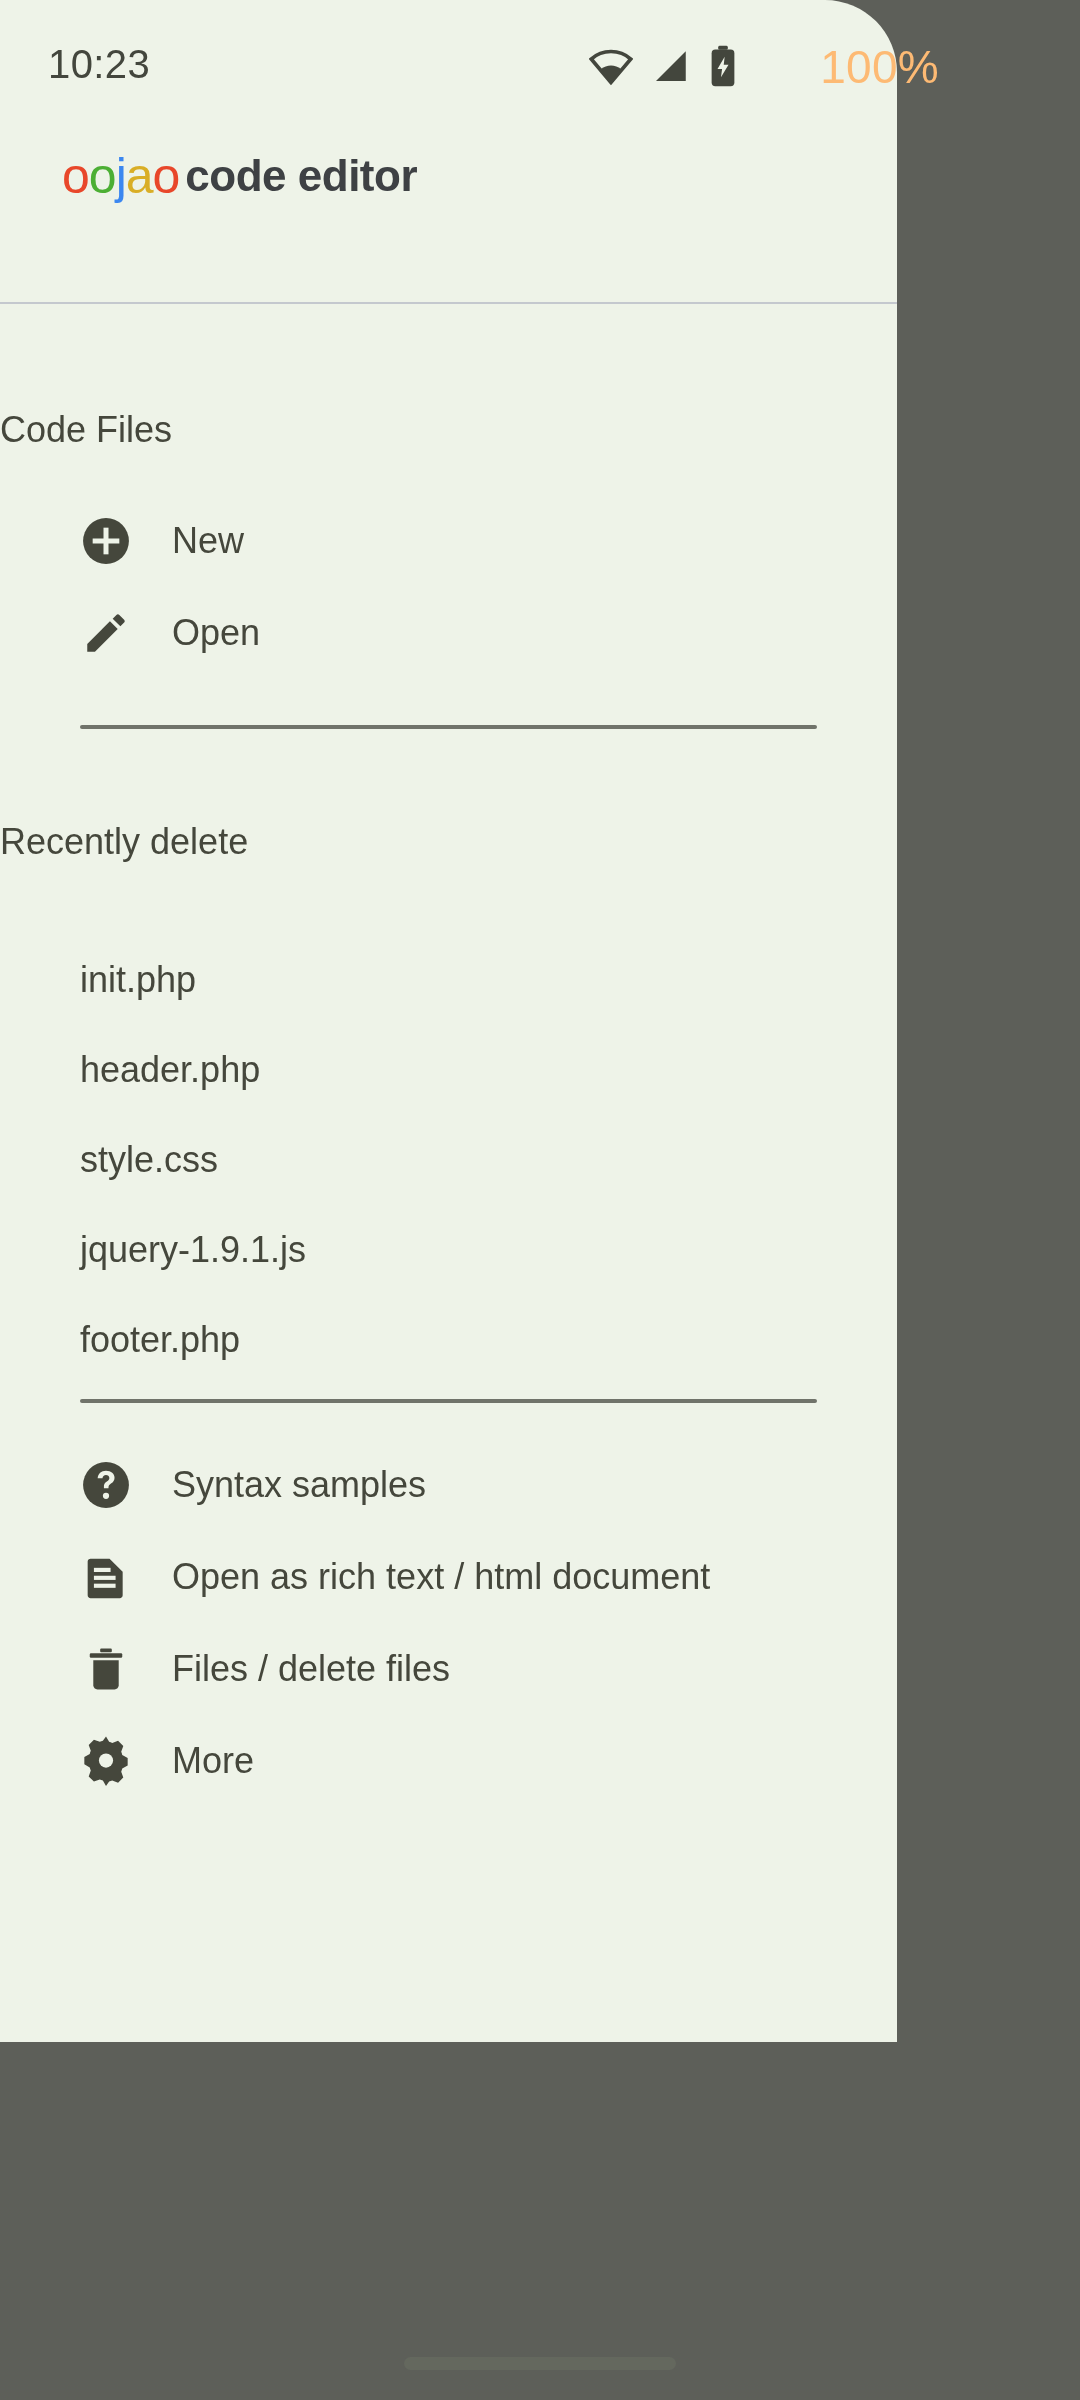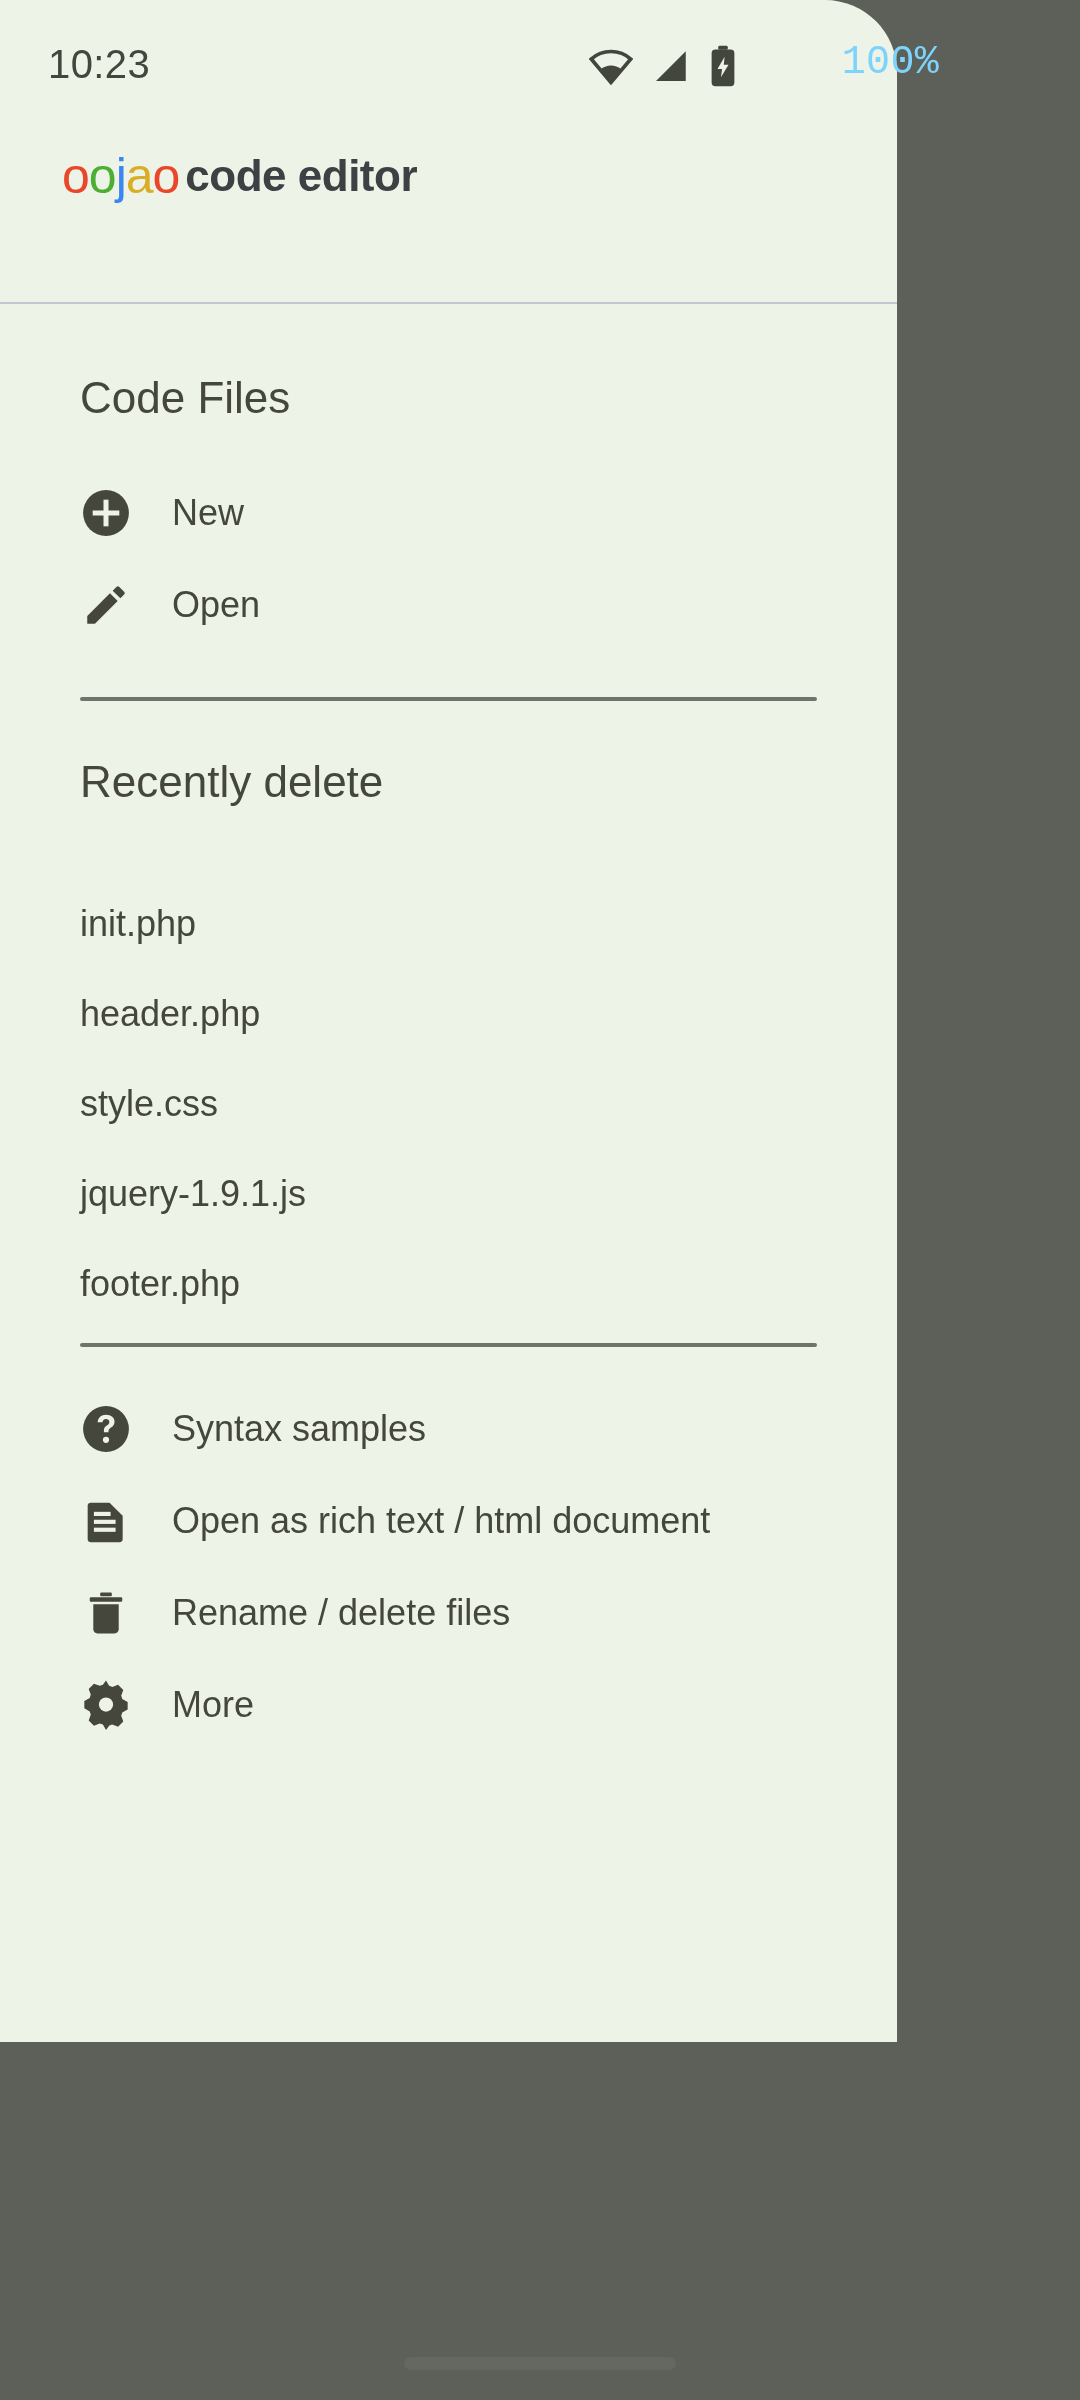--- a/index.html
+++ b/index.html
@@ -26,21 +26,21 @@
     position:absolute; left:48px; top:42px;
     font-size:40px; font-weight:400; color:#43463D;
     letter-spacing:0.4px;
   }
   .sb-icons {
     position:absolute; right:0px; top:44px;
     display:flex; align-items:center; gap:16px;
   }
   .sb-battpct {
     position:absolute; right:28px; top:40px;
-    font-size:40px; color:#7dd3fc; letter-spacing:0.3px;font-family:Liberation Mono, monospace;
+    font-size:46px; color:#fdba74; letter-spacing:0.3px;
   }
 
   
   .drawer {
     position:absolute; left:0; top:0;
     width:897px; height:2042px;
     background:#EEF3E8;
     border-top-right-radius:72px;
     overflow:hidden;
     z-index:20;
@@ -75,22 +75,22 @@
     position:absolute; left:0; top:302px; width:897px; height:2px;
     background:#C4C8CE;
   }
 
   
   .drawer-body {
     position:absolute; left:0; top:303px; width:897px;
   }
 
   .section-title {
-    font-size:44px; color:#45473C; font-weight:400;
-    padding-left:80px;
+    font-size:36px; color:#45473C; font-weight:400;
+    margin-top:36px;
   }
 
   .menu-row {
     display:flex; align-items:center;
     height:92px;
     padding-left:80px;
   }
   .menu-ico {
     width:52px; height:52px;
     display:flex; align-items:center; justify-content:center;
@@ -222,21 +222,21 @@
       </div>
 
       <div class="menu-row">
         <span class="menu-ico">
           <svg width="50" height="50" viewBox="0 0 24 24">
             <rect x="9.2" y="2.2" width="5.6" height="1.8" rx="0.5" fill="#45473C"></rect>
             <rect x="4.2" y="4.4" width="15.6" height="2.2" rx="0.6" fill="#45473C"></rect>
             <path d="M5.9 7.8h12.2v12.0c0 1.1-0.9 2.0-2.0 2.0H7.9c-1.1 0-2.0-0.9-2.0-2.0V7.8z" fill="#45473C"></path>
           </svg>
         </span>
-        <span class="menu-label">Rename / delete files</span>
+        <span class="menu-label">Files / delete files</span>
       </div>
 
       <div class="menu-row">
         <span class="menu-ico">
           <svg width="50" height="50" viewBox="0 0 24 24">
             <path d="M12 1.6l1.5 2.6c0.5 0.1 1.0 0.3 1.5 0.5l2.8-1.0 2.5 2.5-1.0 2.8c0.2 0.5 0.4 1.0 0.5 1.5l2.6 1.5v3.5l-2.6 1.5c-0.1 0.5-0.3 1.0-0.5 1.5l1.0 2.8-2.5 2.5-2.8-1.0c-0.5 0.2-1.0 0.4-1.5 0.5L12 25.4 10.5 22.8c-0.5-0.1-1.0-0.3-1.5-0.5l-2.8 1.0-2.5-2.5 1.0-2.8c-0.2-0.5-0.4-1.0-0.5-1.5L1.6 15.0v-3.5l2.6-1.5c0.1-0.5 0.3-1.0 0.5-1.5l-1.0-2.8 2.5-2.5 2.8 1.0c0.5-0.2 1.0-0.4 1.5-0.5L12 1.6z" fill="#45473C" transform="translate(0,-1.4) scale(1,1)"></path>
             <circle cx="12" cy="11.8" r="3.4" fill="#EEF3E8"></circle>
           </svg>
         </span>
         <span class="menu-label">More</span>

